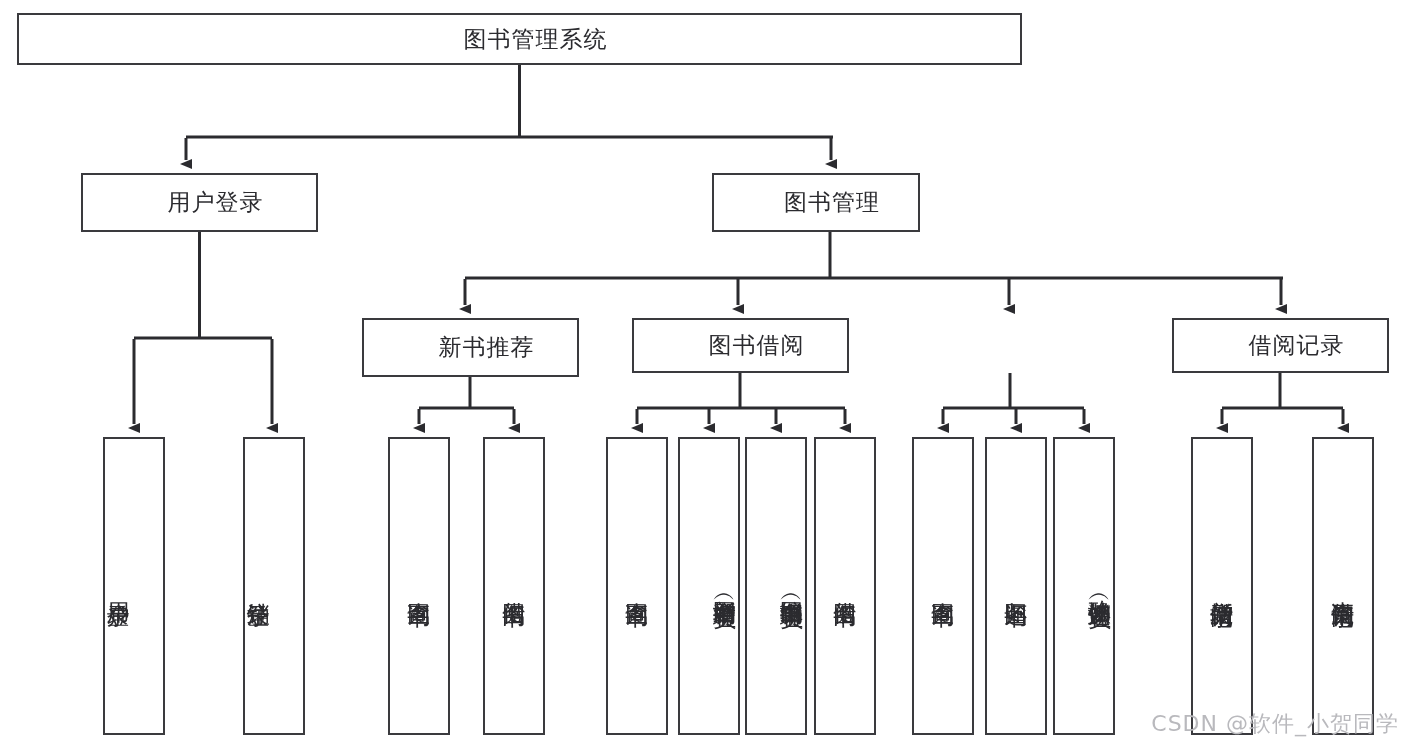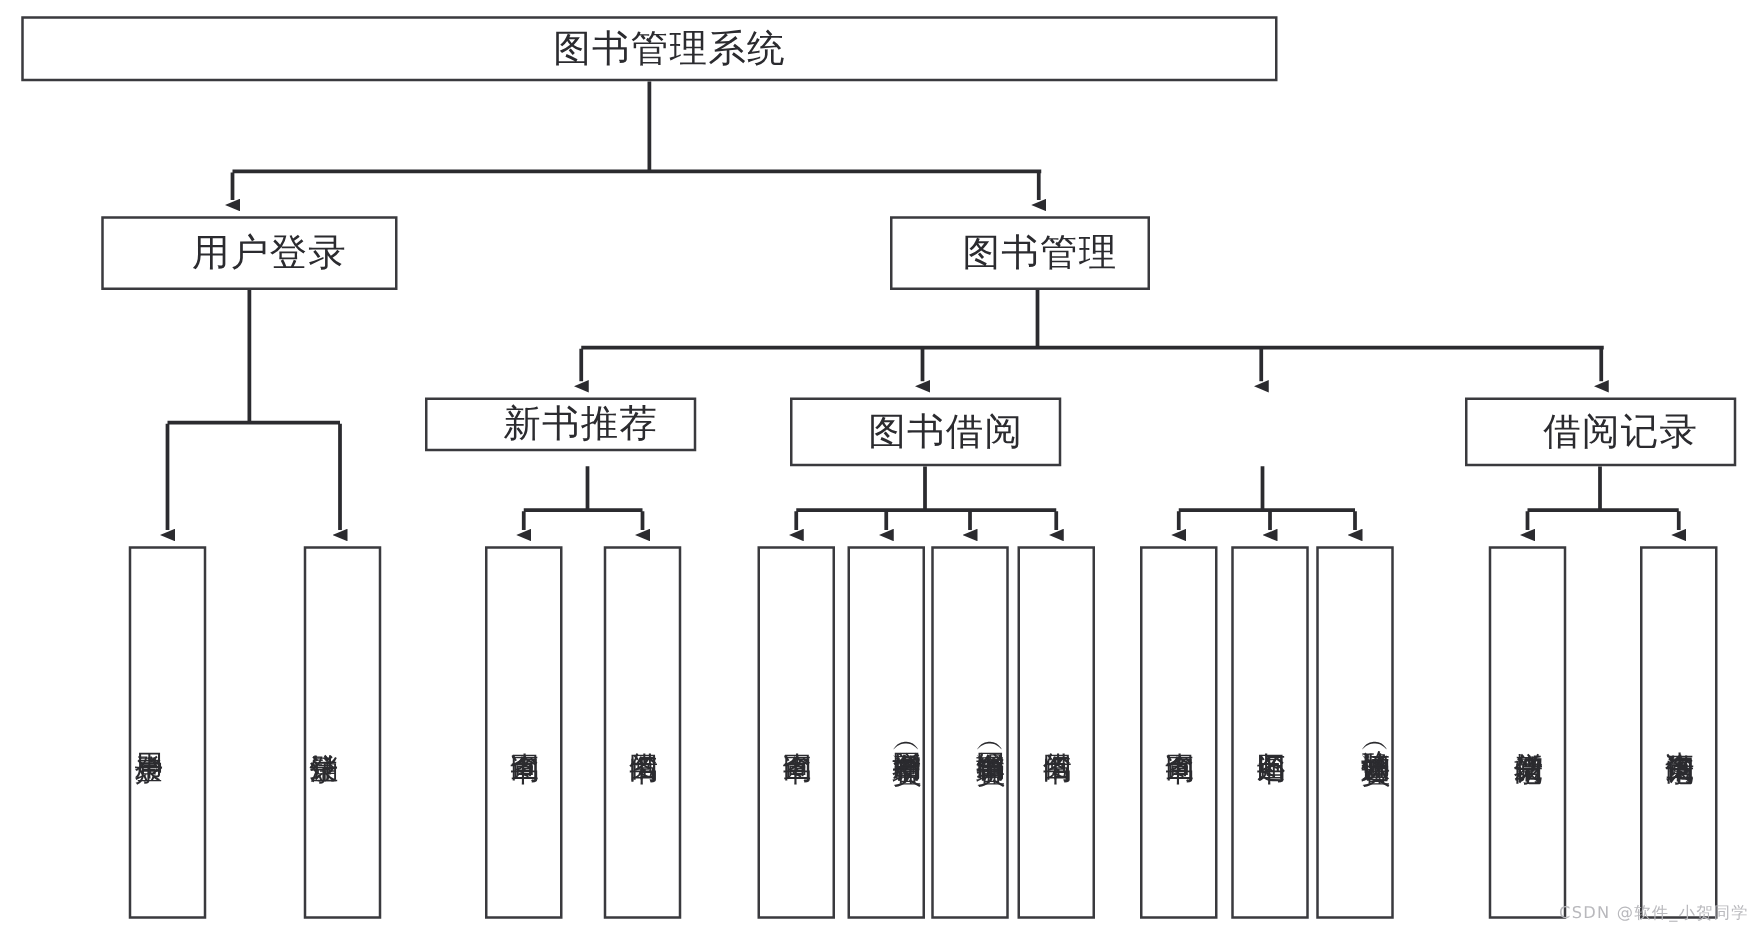--- a/index.html
+++ b/index.html
@@ -28,21 +28,21 @@
     position: absolute;
     box-sizing: border-box;
     border: 2px solid #3a3a3e;
     background: #ffffff;
     display: flex;
     align-items: center;
     justify-content: center;
     color: #2b2b2f;
   }
   .node.horiz {
-    font-size: 30px;
+    font-size: 23px;
     letter-spacing: 1px;
     padding-left: 32px;
   }
   .node.vert {
     writing-mode: vertical-rl;
     text-orientation: upright;
     font-size: 23px;
     line-height: 1.16;
     letter-spacing: 1px;
     padding: 6px 0;
@@ -60,21 +60,21 @@
   .node.vert.align-center {
     align-items: center;
   }
   .node.vert.align-top {
     align-items: flex-start;
   }
   #watermark {
     position: absolute;
     right: 6px;
     bottom: 8px;
-    font-size: 13px;
+    font-size: 22px;
     color: #b9b9bd;
     letter-spacing: 1px;
     white-space: nowrap;
     pointer-events: none;
   }
 </style>
 </head>
 <body>
 
 <div id="canvas">
@@ -148,21 +148,21 @@
     <span>图书管理系统</span>
   </div>
 
   <div class="node horiz" style="left:81px; top:173px; width:237px; height:59px;">
     <span>用户登录</span>
   </div>
   <div class="node horiz" style="left:712px; top:173px; width:208px; height:59px;">
     <span>图书管理</span>
   </div>
 
-  <div class="node horiz" style="left:340px; top:318px; width:217px; height:43px;">
+  <div class="node horiz" style="left:362px; top:318px; width:217px; height:59px;">
     <span>新书推荐</span>
   </div>
   <div class="node horiz" style="left:632px; top:318px; width:217px; height:55px;">
     <span>图书借阅</span>
   </div>
   <div class="node horiz" style="left:1172px; top:318px; width:217px; height:55px;">
     <span>借阅记录</span>
   </div>
 
   <div class="node vert align-bottom" style="left:103px; top:437px; width:62px; height:298px;">

